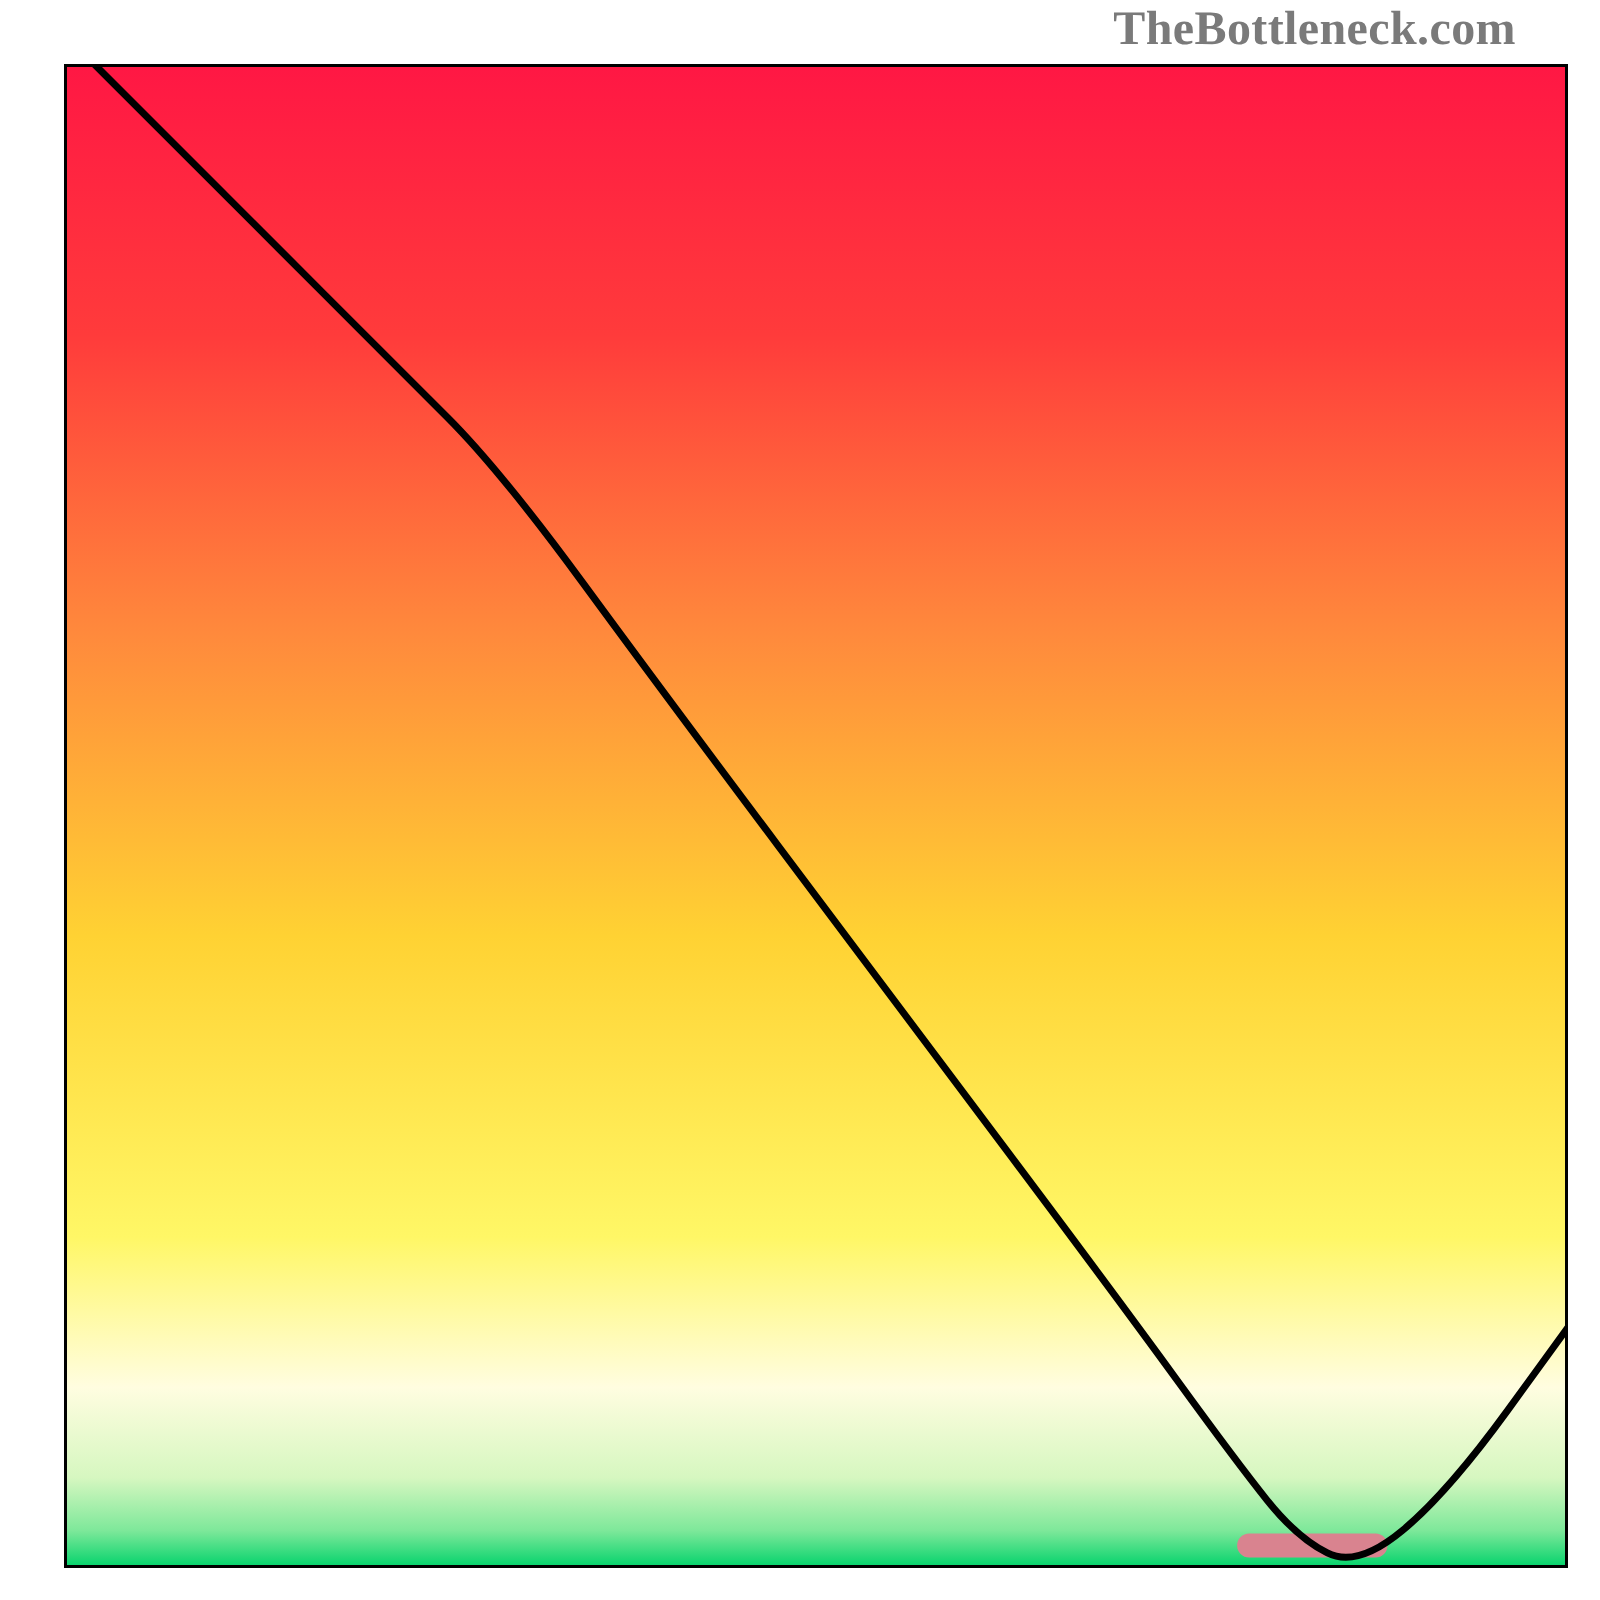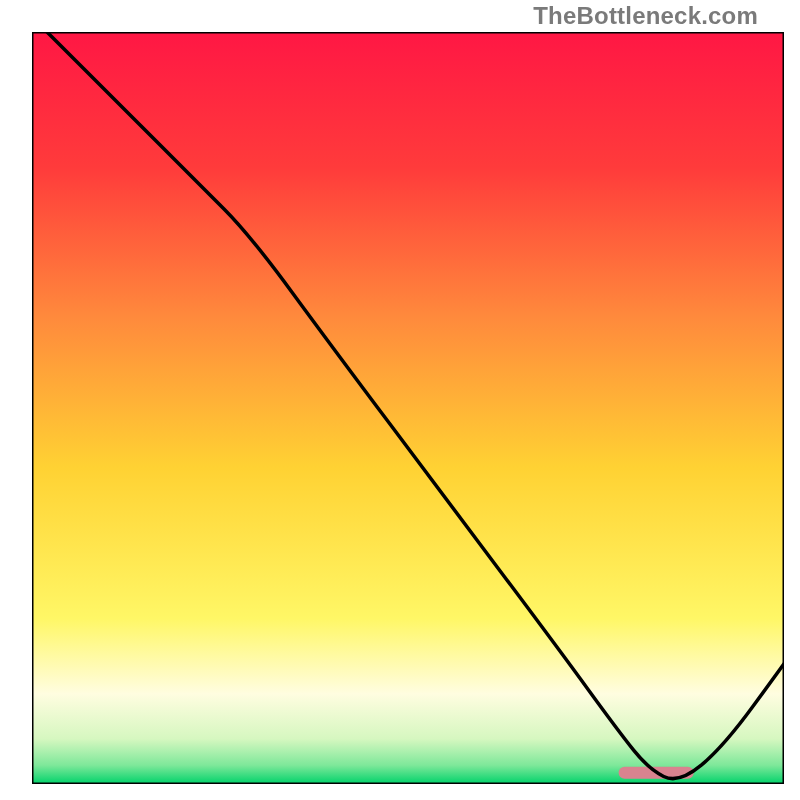--- a/index.html
+++ b/index.html
@@ -8,20 +8,21 @@
     width: 800px;
     height: 800px;
     overflow: hidden;
     background: #ffffff;
     font-family: Arial, Helvetica, sans-serif;
   }
   .stage {
     position: relative;
     width: 776px;
     height: 800px;
+    font-family: Liberation Serif, serif;
   }
   .watermark {
     position: absolute;
     top: 2px;
     right: 18px;
     font-size: 24px;
     font-weight: 600;
     color: #7a7a7a;
     letter-spacing: 0.2px;
   }

